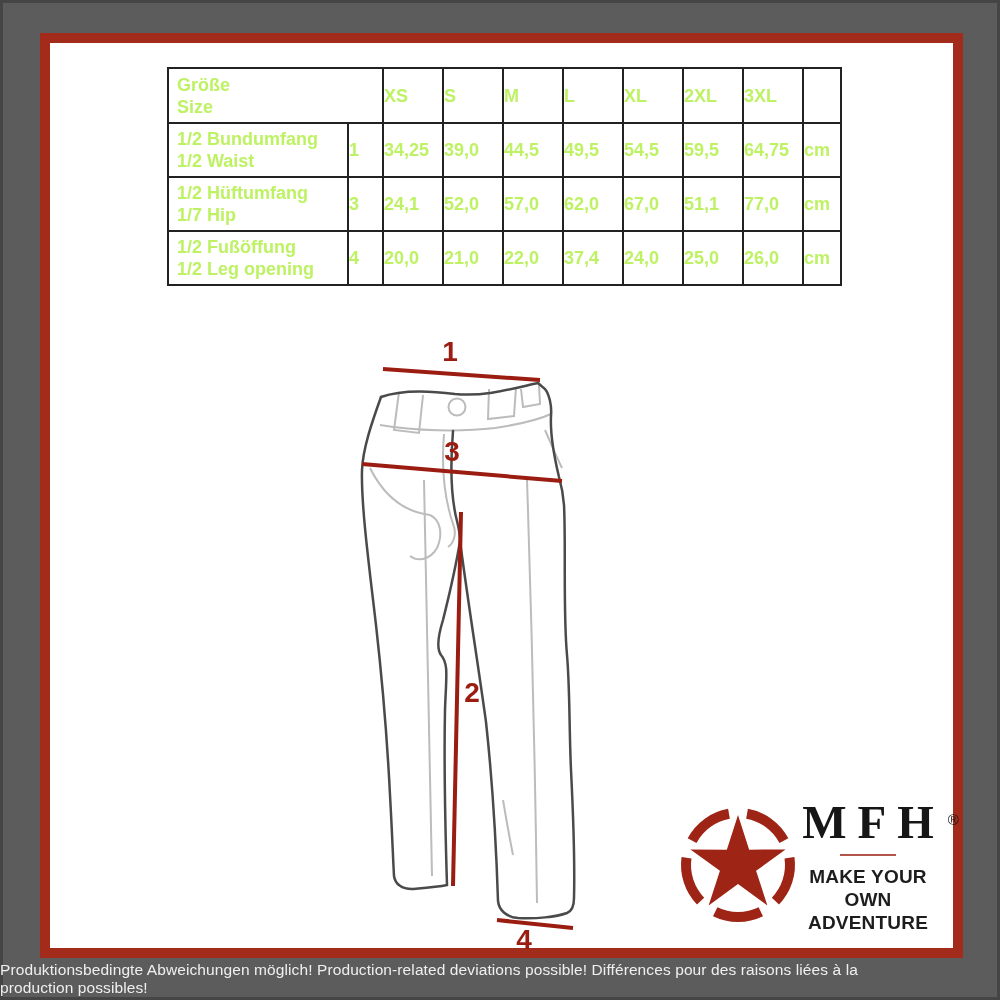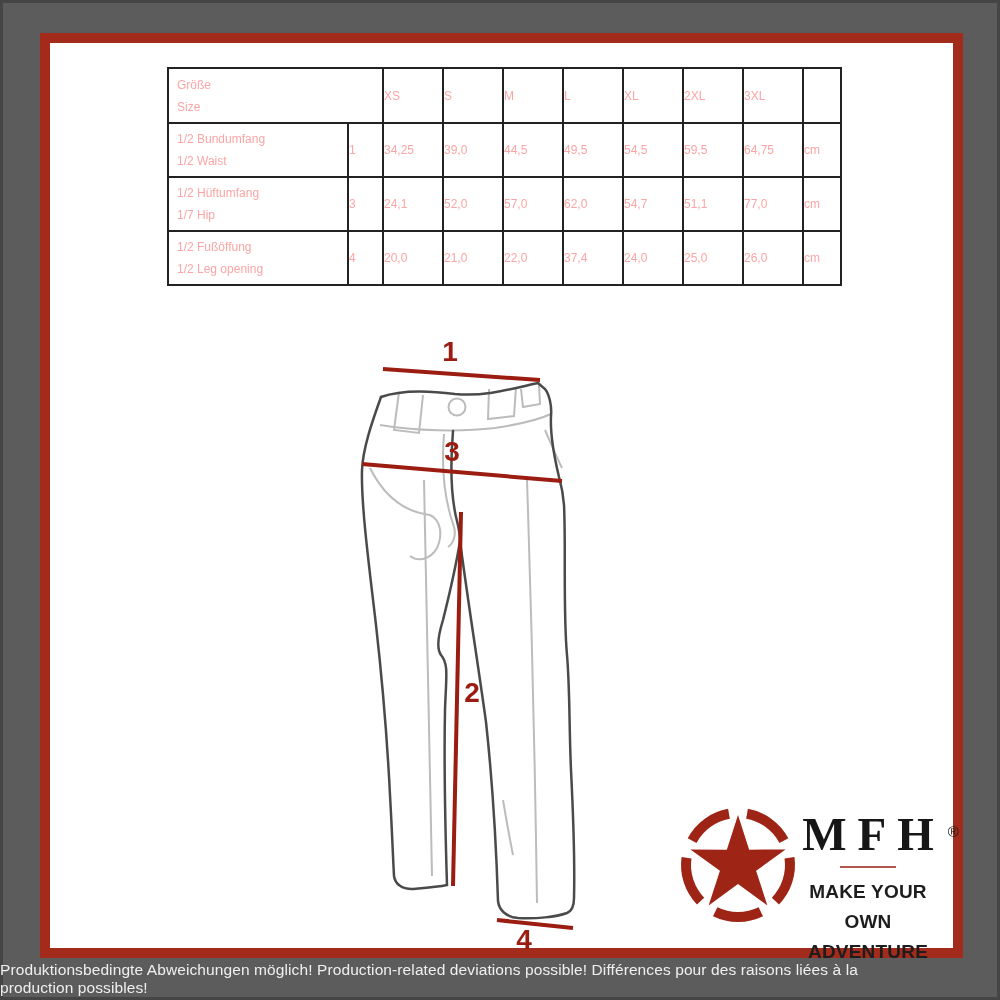--- a/index.html
+++ b/index.html
@@ -15,21 +15,21 @@
   }
   .panel{
     position:absolute;left:40px;top:33px;
     box-sizing:border-box;width:923px;height:925px;
     background:#ffffff;border:10px solid #a32b1c;
   }
   
   table.size-table{
     position:absolute;left:167px;top:67px;
     border-collapse:collapse;table-layout:fixed;
-    font-size:12px;color:#fca5a5;
+    font-size:18px;color:#bef264;font-weight:bold;
   }
   table.size-table td{
     border:2px solid #222222;
     text-align:left;vertical-align:middle;
     padding:0;height:52px;line-height:22px;
   }
   table.size-table tr.hdr td{height:53px;}
   table.size-table td.lbl{
     text-align:left;padding-left:8px;
   }
@@ -42,33 +42,33 @@
   
   svg.star{position:absolute;left:676px;top:803px;}
   .brand-text{
     position:absolute;left:788px;top:797px;width:160px;
     text-align:center;color:#161616;
   }
   .brand-name{
     font-family:"Liberation Serif", serif;
     font-weight:bold;font-size:47px;line-height:50px;
     letter-spacing:11px;padding-left:11px;
-    position:relative;display:inline-block;margin-top:12px;
+    position:relative;display:inline-block;
   }
   .brand-reg{
     position:absolute;top:-2px;right:-14px;
     font-size:15px;letter-spacing:0;
     font-family:"Liberation Sans", sans-serif;font-weight:normal;
   }
   .brand-rule{
     width:56px;height:2px;background:#b2554b;
     margin:7px auto 9px auto;
   }
   .brand-tagline{
-    font-size:19px;font-weight:bold;line-height:30px;
+    font-size:19px;font-weight:bold;line-height:23px;
     letter-spacing:0.2px;color:#1d1d1d;
   }
   
   .footer{
     position:absolute;left:0;top:958px;width:928px;height:42px;
     display:flex;align-items:center;justify-content:center;
     color:#efefef;font-size:15.5px;letter-spacing:0.1px;
   }
 </style>
 </head>
@@ -124,21 +124,21 @@
     <tr>
       <td class="lbl">
         <div>1/2 Hüftumfang</div>
         <div>1/7 Hip</div>
       </td>
       <td>3</td>
       <td>24,1</td>
       <td>52,0</td>
       <td>57,0</td>
       <td>62,0</td>
-      <td>54,7</td>
+      <td>67,0</td>
       <td>51,1</td>
       <td>77,0</td>
       <td>cm</td>
     </tr>
     <tr>
       <td class="lbl">
         <div>1/2 Fußöffung</div>
         <div>1/2 Leg opening</div>
       </td>
       <td>4</td>

